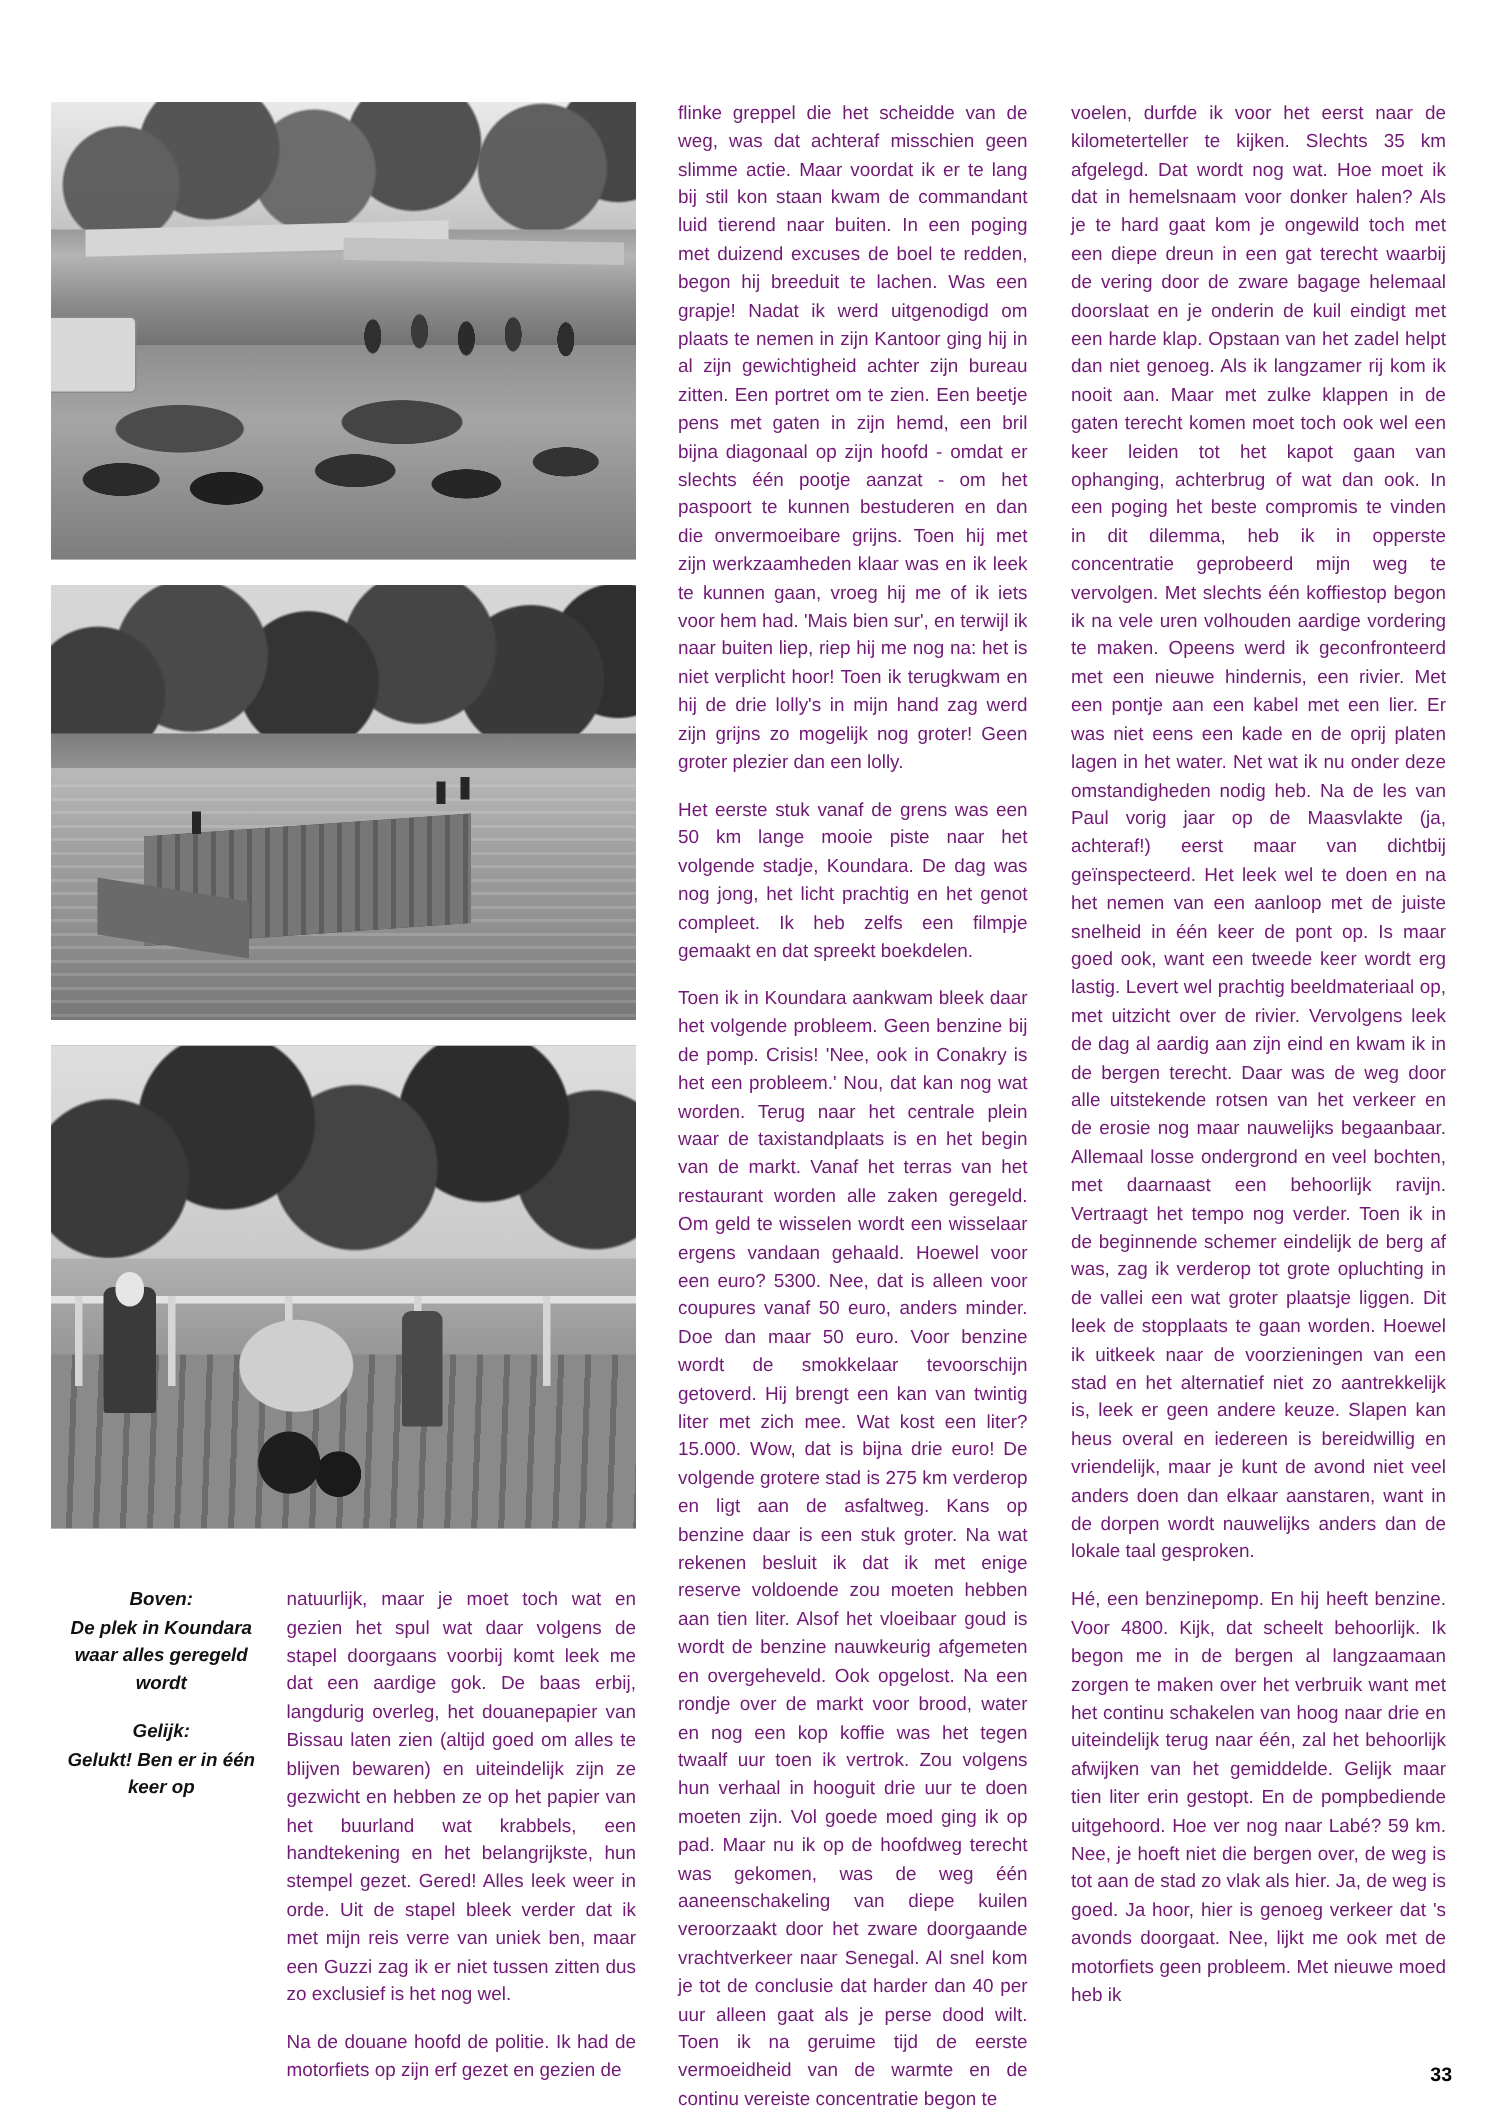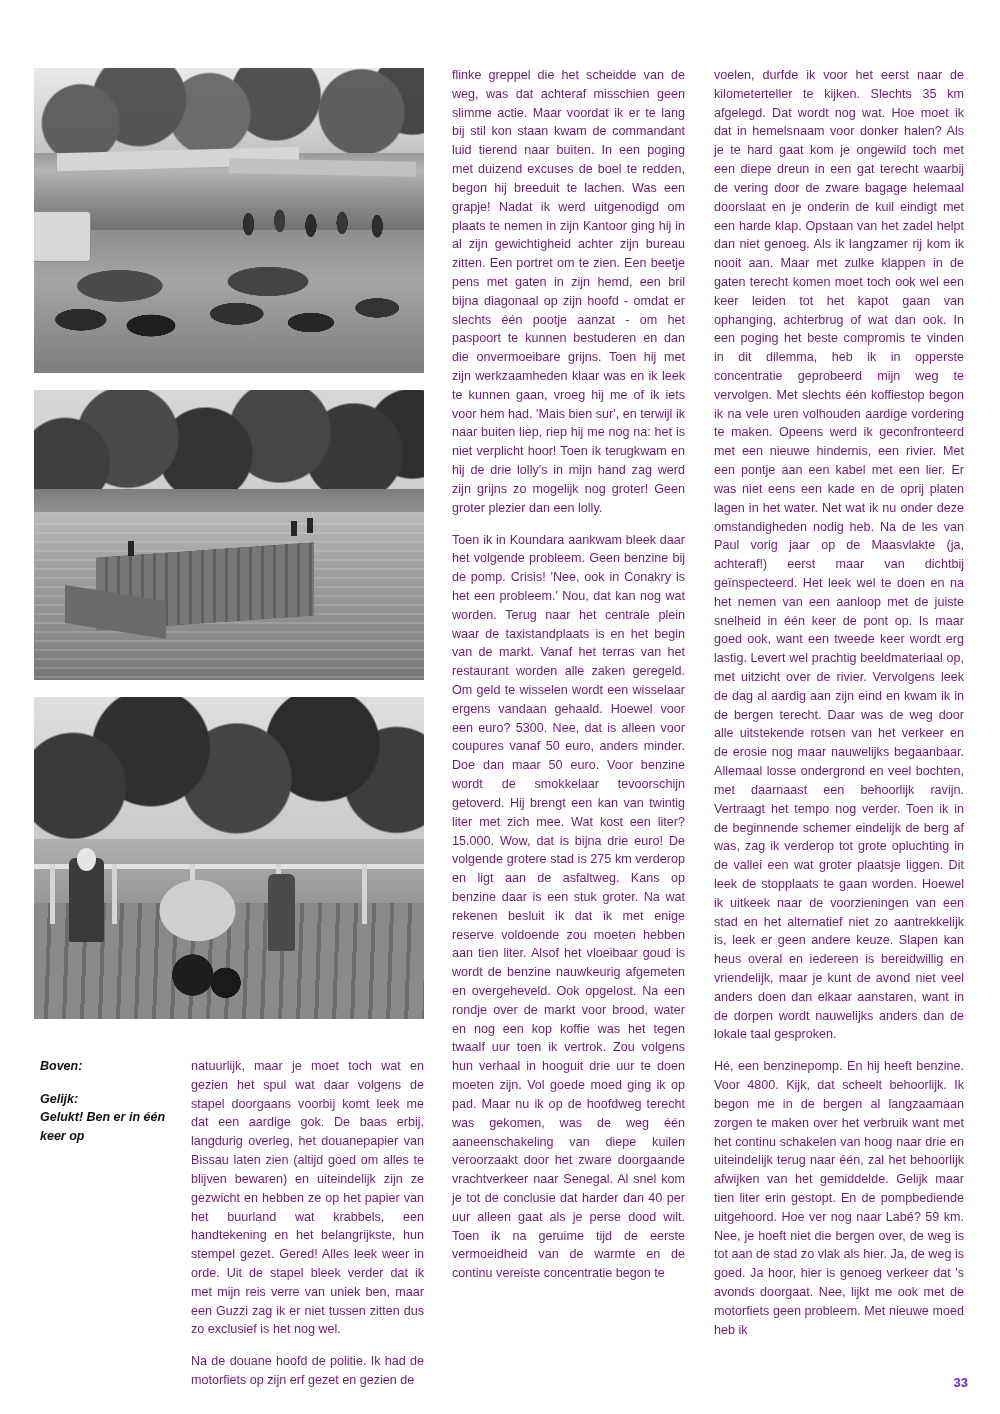--- a/index.html
+++ b/index.html
@@ -132,20 +132,21 @@
   #caption-block {
     position: absolute;
     left: 40px;
     top: 1057px;
     width: 135px;
     font-style: italic;
     font-weight: bold;
     font-size: 12.5px;
     line-height: 1.48;
     color: #111;
+    text-align: center;
   }
   #caption-block .cap-group { margin-bottom: 14px; }
   #caption-block .cap-label { display:block; }
   #caption-block .cap-text  { display:block; }
 
   
   .col {
     position: absolute;
     font-size: 12.6px;
     line-height: 1.495;
@@ -159,21 +160,21 @@
   #col-a { left: 191px; top: 1057px;  width: 233px; }
   #col-b { left: 452px; top: 66px;    width: 233px; }
   #col-c { left: 714px; top: 66px;    width: 250px; }
 
   #page-number {
     position: absolute;
     right: 32px;
     bottom: 24px;
     font-size: 13px;
     font-weight: bold;
-    color: #6d28d9;
+    color: #000000;
   }
 </style>
 </head>
 <body>
 
 <div class="page">
 
   <div class="photo" id="photo-1">
     <div class="ph-inner">
       <div class="p1-sky"></div>
@@ -220,34 +221,36 @@
       <div class="p3-bike"></div>
       <div class="p3-rider"></div>
       <div class="p3-rider2"></div>
       <div class="p3-person"></div>
     </div>
   </div>
 
   <div id="caption-block">
     <div class="cap-group">
       <span class="cap-label">Boven:</span>
+      <span class="cap-text">De plek in Koundara waar alles geregeld wordt</span>
     </div>
     <div class="cap-group">
       <span class="cap-label">Gelijk:</span>
       <span class="cap-text">Gelukt! Ben er in één keer op</span>
     </div>
   </div>
 
   <div class="col" id="col-a">
     <p>natuurlijk, maar je moet toch wat en gezien het spul wat daar volgens de stapel doorgaans voorbij komt leek me dat een aardige gok. De baas erbij, langdurig overleg, het douanepapier van Bissau laten zien (altijd goed om alles te blijven bewaren) en uiteindelijk zijn ze gezwicht en hebben ze op het papier van het buurland wat krabbels, een handtekening en het belangrijkste, hun stempel gezet. Gered! Alles leek weer in orde. Uit de stapel bleek verder dat ik met mijn reis verre van uniek ben, maar een Guzzi zag ik er niet tussen zitten dus zo exclusief is het nog wel.</p>
     <p>Na de douane hoofd de politie. Ik had de motorfiets op zijn erf gezet en gezien de</p>
   </div>
 
   <div class="col" id="col-b">
     <p>flinke greppel die het scheidde van de weg, was dat achteraf misschien geen slimme actie. Maar voordat ik er te lang bij stil kon staan kwam de commandant luid tierend naar buiten. In een poging met duizend excuses de boel te redden, begon hij breeduit te lachen. Was een grapje! Nadat ik werd uitgenodigd om plaats te nemen in zijn Kantoor ging hij in al zijn gewichtigheid achter zijn bureau zitten. Een portret om te zien. Een beetje pens met gaten in zijn hemd, een bril bijna diagonaal op zijn hoofd - omdat er slechts één pootje aanzat - om het paspoort te kunnen bestuderen en dan die onvermoeibare grijns. Toen hij met zijn werkzaamheden klaar was en ik leek te kunnen gaan, vroeg hij me of ik iets voor hem had. 'Mais bien sur', en terwijl ik naar buiten liep, riep hij me nog na: het is niet verplicht hoor! Toen ik terugkwam en hij de drie lolly's in mijn hand zag werd zijn grijns zo mogelijk nog groter! Geen groter plezier dan een lolly.</p>
+    <p>Het eerste stuk vanaf de grens was een 50 km lange mooie piste naar het volgende stadje, Koundara. De dag was nog jong, het licht prachtig en het genot compleet. Ik heb zelfs een filmpje gemaakt en dat spreekt boekdelen.</p>
     <p>Toen ik in Koundara aankwam bleek daar het volgende probleem. Geen benzine bij de pomp. Crisis! 'Nee, ook in Conakry is het een probleem.' Nou, dat kan nog wat worden. Terug naar het centrale plein waar de taxistandplaats is en het begin van de markt. Vanaf het terras van het restaurant worden alle zaken geregeld. Om geld te wisselen wordt een wisselaar ergens vandaan gehaald. Hoewel voor een euro? 5300. Nee, dat is alleen voor coupures vanaf 50 euro, anders minder. Doe dan maar 50 euro. Voor benzine wordt de smokkelaar tevoorschijn getoverd. Hij brengt een kan van twintig liter met zich mee. Wat kost een liter? 15.000. Wow, dat is bijna drie euro! De volgende grotere stad is 275 km verderop en ligt aan de asfaltweg. Kans op benzine daar is een stuk groter. Na wat rekenen besluit ik dat ik met enige reserve voldoende zou moeten hebben aan tien liter. Alsof het vloeibaar goud is wordt de benzine nauwkeurig afgemeten en overgeheveld. Ook opgelost. Na een rondje over de markt voor brood, water en nog een kop koffie was het tegen twaalf uur toen ik vertrok. Zou volgens hun verhaal in hooguit drie uur te doen moeten zijn. Vol goede moed ging ik op pad. Maar nu ik op de hoofdweg terecht was gekomen, was de weg één aaneenschakeling van diepe kuilen veroorzaakt door het zware doorgaande vrachtverkeer naar Senegal. Al snel kom je tot de conclusie dat harder dan 40 per uur alleen gaat als je perse dood wilt. Toen ik na geruime tijd de eerste vermoeidheid van de warmte en de continu vereiste concentratie begon te</p>
   </div>
 
   <div class="col" id="col-c">
     <p>voelen, durfde ik voor het eerst naar de kilometerteller te kijken. Slechts 35 km afgelegd. Dat wordt nog wat. Hoe moet ik dat in hemelsnaam voor donker halen? Als je te hard gaat kom je ongewild toch met een diepe dreun in een gat terecht waarbij de vering door de zware bagage helemaal doorslaat en je onderin de kuil eindigt met een harde klap. Opstaan van het zadel helpt dan niet genoeg. Als ik langzamer rij kom ik nooit aan. Maar met zulke klappen in de gaten terecht komen moet toch ook wel een keer leiden tot het kapot gaan van ophanging, achterbrug of wat dan ook. In een poging het beste compromis te vinden in dit dilemma, heb ik in opperste concentratie geprobeerd mijn weg te vervolgen. Met slechts één koffiestop begon ik na vele uren volhouden aardige vordering te maken. Opeens werd ik geconfronteerd met een nieuwe hindernis, een rivier. Met een pontje aan een kabel met een lier. Er was niet eens een kade en de oprij platen lagen in het water. Net wat ik nu onder deze omstandigheden nodig heb. Na de les van Paul vorig jaar op de Maasvlakte (ja, achteraf!) eerst maar van dichtbij geïnspecteerd. Het leek wel te doen en na het nemen van een aanloop met de juiste snelheid in één keer de pont op. Is maar goed ook, want een tweede keer wordt erg lastig. Levert wel prachtig beeldmateriaal op, met uitzicht over de rivier. Vervolgens leek de dag al aardig aan zijn eind en kwam ik in de bergen terecht. Daar was de weg door alle uitstekende rotsen van het verkeer en de erosie nog maar nauwelijks begaanbaar. Allemaal losse ondergrond en veel bochten, met daarnaast een behoorlijk ravijn. Vertraagt het tempo nog verder. Toen ik in de beginnende schemer eindelijk de berg af was, zag ik verderop tot grote opluchting in de vallei een wat groter plaatsje liggen. Dit leek de stopplaats te gaan worden. Hoewel ik uitkeek naar de voorzieningen van een stad en het alternatief niet zo aantrekkelijk is, leek er geen andere keuze. Slapen kan heus overal en iedereen is bereidwillig en vriendelijk, maar je kunt de avond niet veel anders doen dan elkaar aanstaren, want in de dorpen wordt nauwelijks anders dan de lokale taal gesproken.</p>
     <p>Hé, een benzinepomp. En hij heeft benzine. Voor 4800. Kijk, dat scheelt behoorlijk. Ik begon me in de bergen al langzaamaan zorgen te maken over het verbruik want met het continu schakelen van hoog naar drie en uiteindelijk terug naar één, zal het behoorlijk afwijken van het gemiddelde. Gelijk maar tien liter erin gestopt. En de pompbediende uitgehoord. Hoe ver nog naar Labé? 59 km. Nee, je hoeft niet die bergen over, de weg is tot aan de stad zo vlak als hier. Ja, de weg is goed. Ja hoor, hier is genoeg verkeer dat 's avonds doorgaat. Nee, lijkt me ook met de motorfiets geen probleem. Met nieuwe moed heb ik</p>
   </div>
 
   <div id="page-number">33</div>
 

